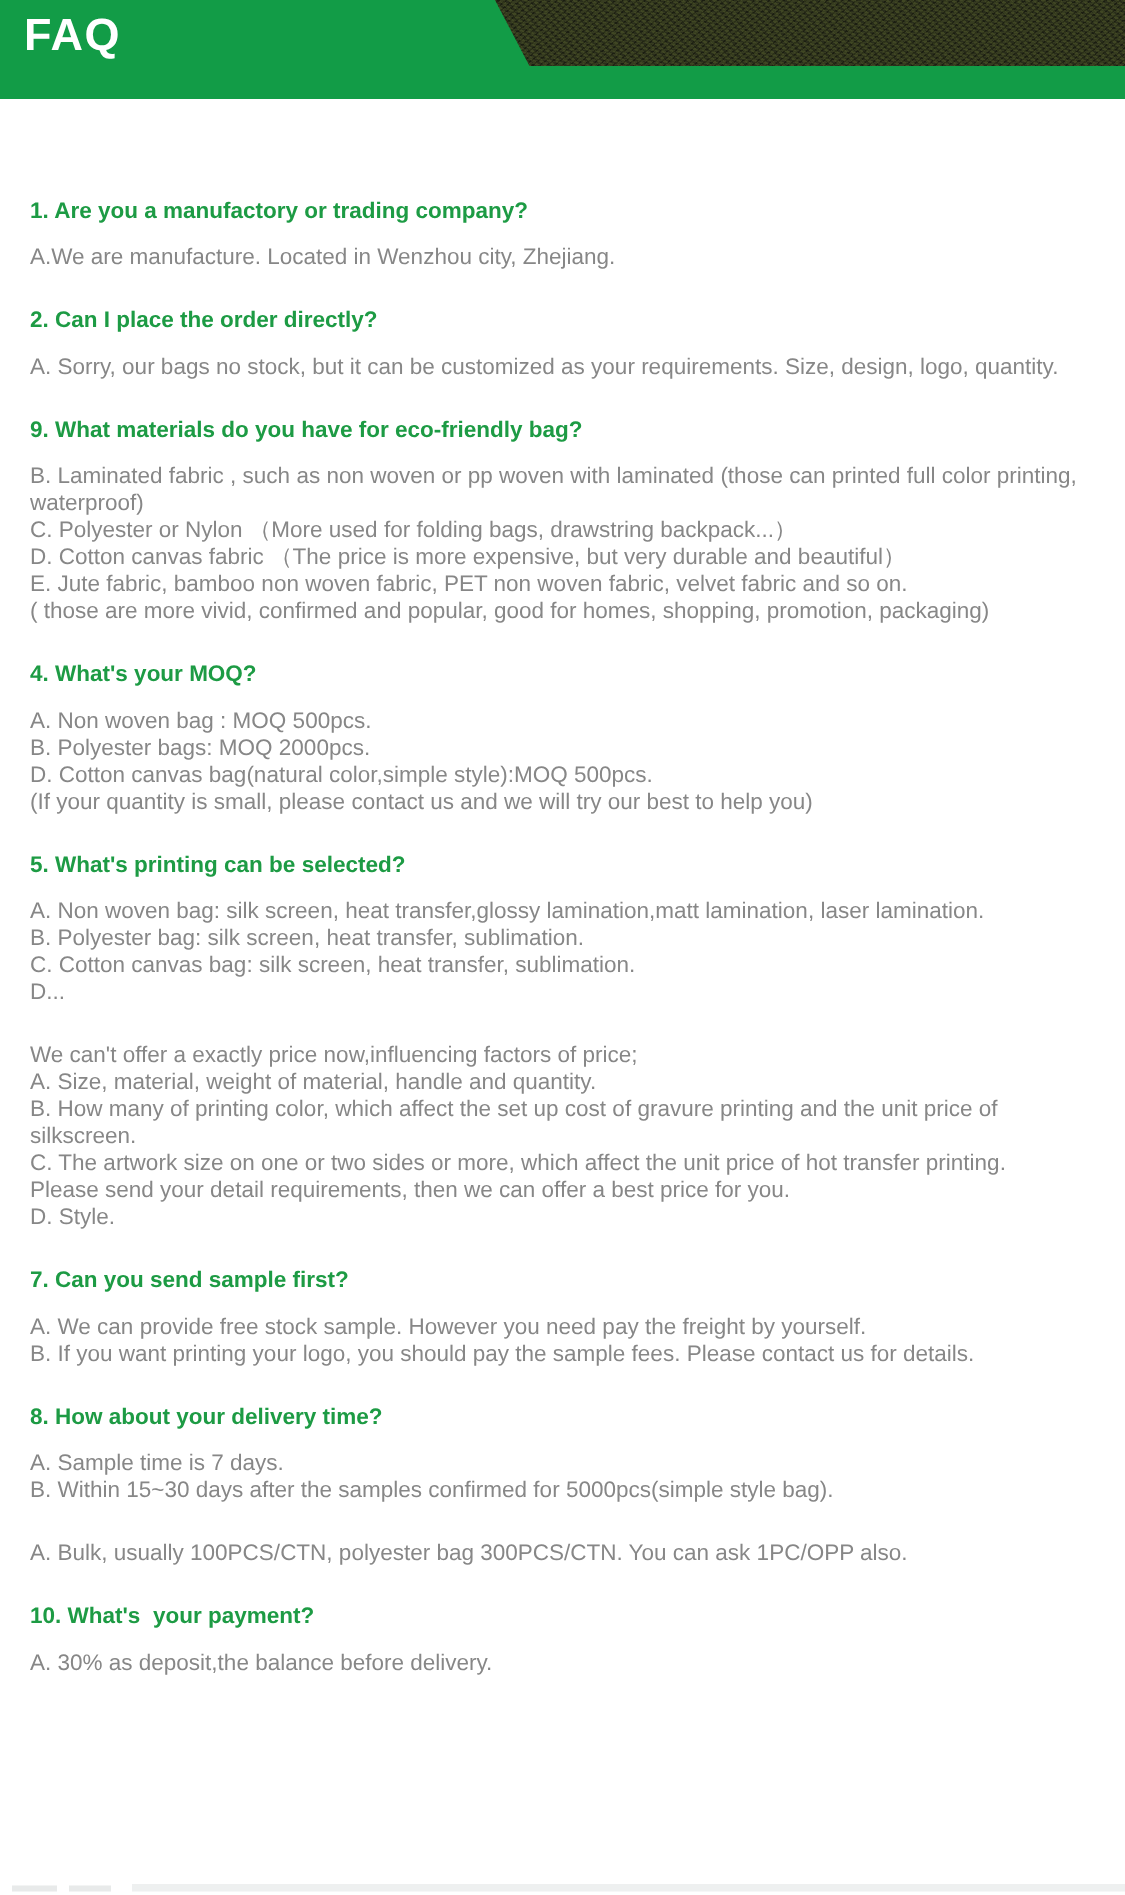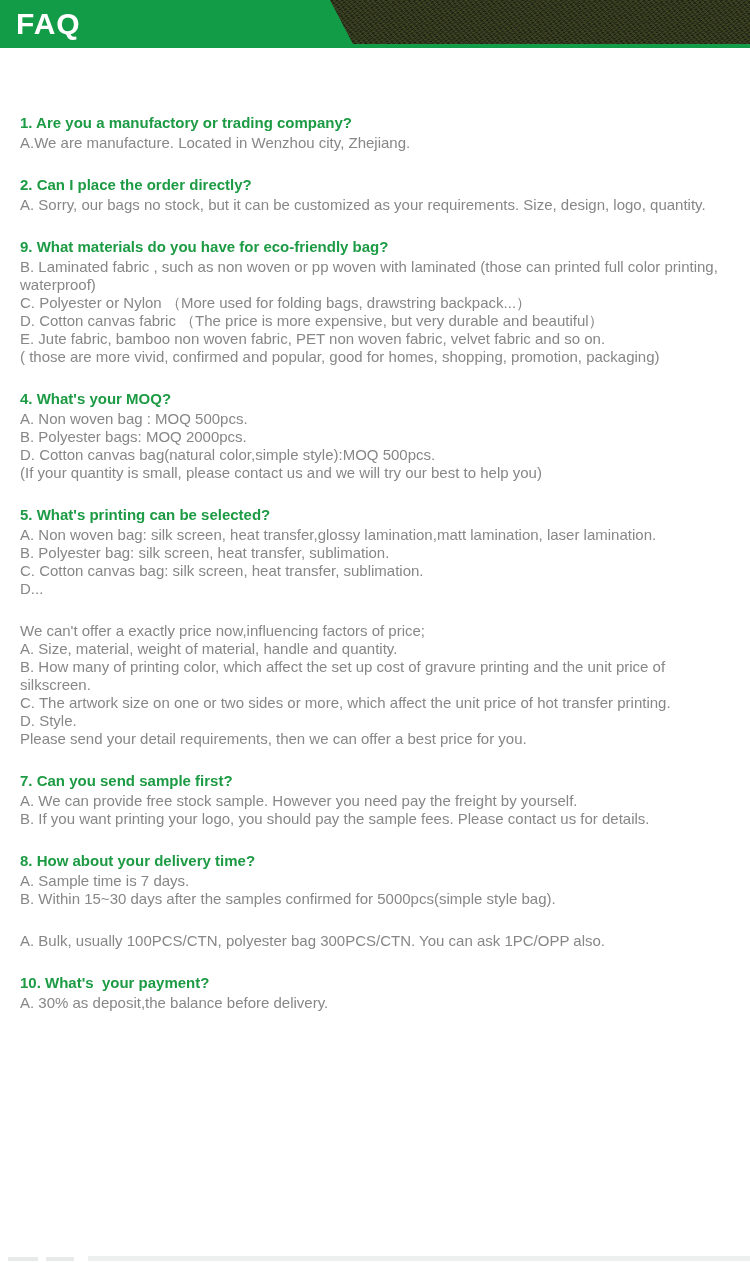--- a/index.html
+++ b/index.html
@@ -12,21 +12,21 @@
     width: 750px;
     height: 1263px;
     position: relative;
     overflow: hidden;
   }
 
   
   .header {
     position: relative;
     width: 750px;
-    height: 48px;
+    height: 66px;
     background: #129c47;
     overflow: hidden;
     text-decoration: underline;
   }
   .header-title {
     position: absolute;
     left: 16px;
     top: 0;
     height: 48px;
     line-height: 48px;
@@ -55,21 +55,21 @@
   }
   .qa + .qa { margin-top: 24px; }
   .question {
     color: #1d9b44;
     font-size: 15px;
     font-weight: bold;
     line-height: 18px;
     white-space: pre-wrap;
     margin-top: 16px;
   }
-  .answer { margin-top: 2px; }
+  .answer { margin-top: 13px; }
   .answer .line {
     color: #878787;
     font-size: 15px;
     line-height: 18px;
     white-space: pre-wrap;
   }
 
   
   .bottom-strip {
     position: absolute;
@@ -141,22 +141,22 @@
         <div class="line">D...</div>
       </div>
   </div>
 
   <div class="qa">
     <div class="answer">
         <div class="line">We can't offer a exactly price now,influencing factors of price;</div>
         <div class="line">A. Size, material, weight of material, handle and quantity.</div>
         <div class="line">B. How many of printing color, which affect the set up cost of gravure printing and the unit price of silkscreen.</div>
         <div class="line">C. The artwork size on one or two sides or more, which affect the unit price of hot transfer printing.</div>
+        <div class="line">Please send your detail requirements, then we can offer a best price for you.</div>
         <div class="line">D. Style.</div>
-        <div class="line">Please send your detail requirements, then we can offer a best price for you.</div>
       </div>
   </div>
 
   <div class="qa">
     <div class="question">7. Can you send sample first?</div>
     <div class="answer">
         <div class="line">A. We can provide free stock sample. However you need pay the freight by yourself.</div>
         <div class="line">B. If you want printing your logo, you should pay the sample fees. Please contact us for details.</div>
       </div>
   </div>

